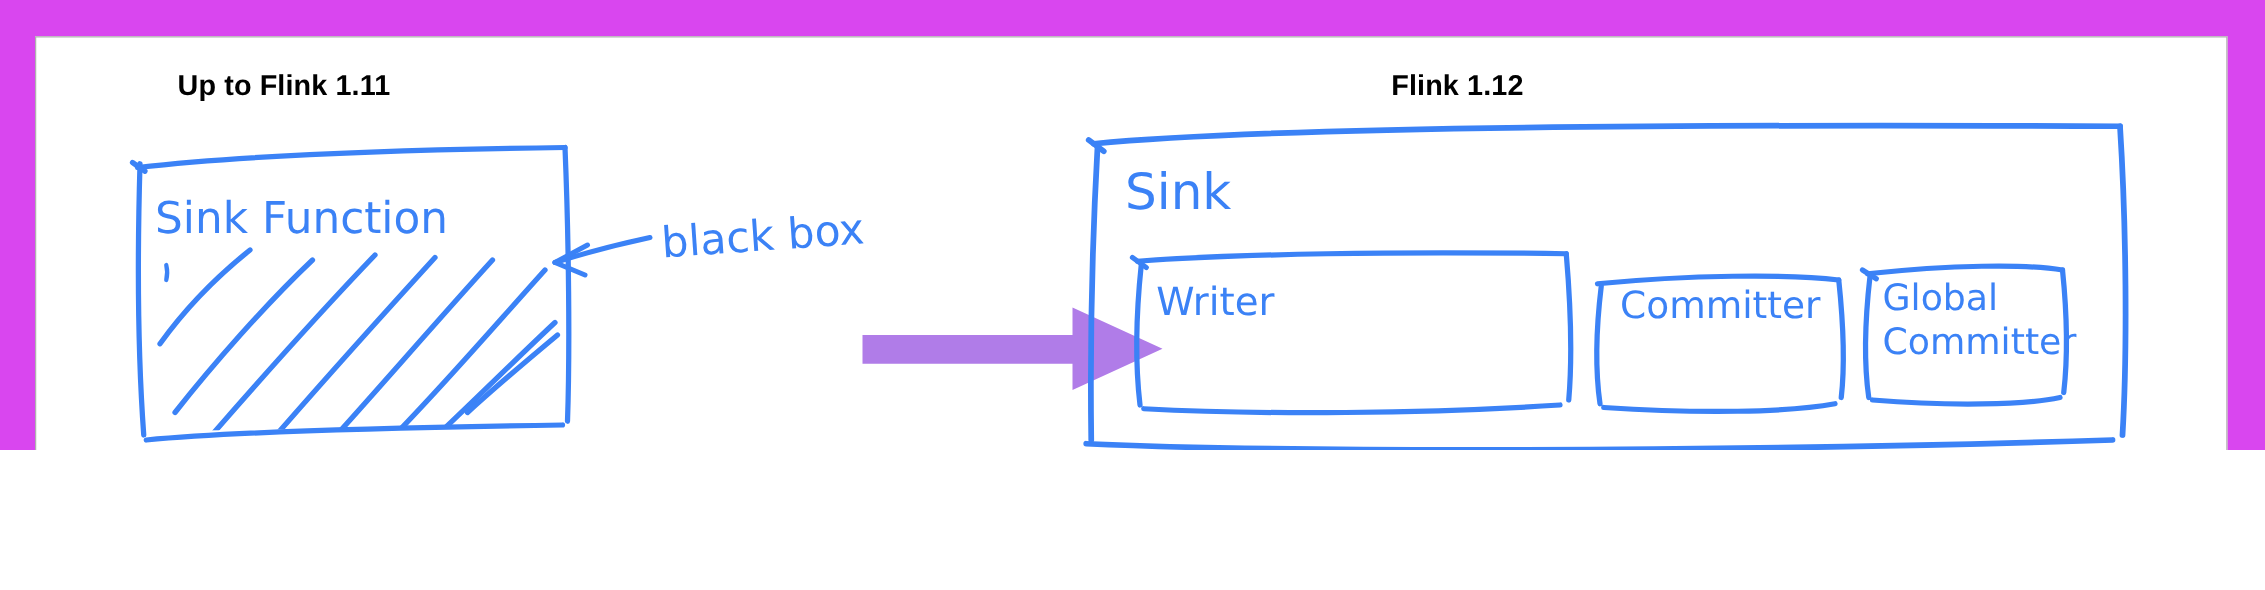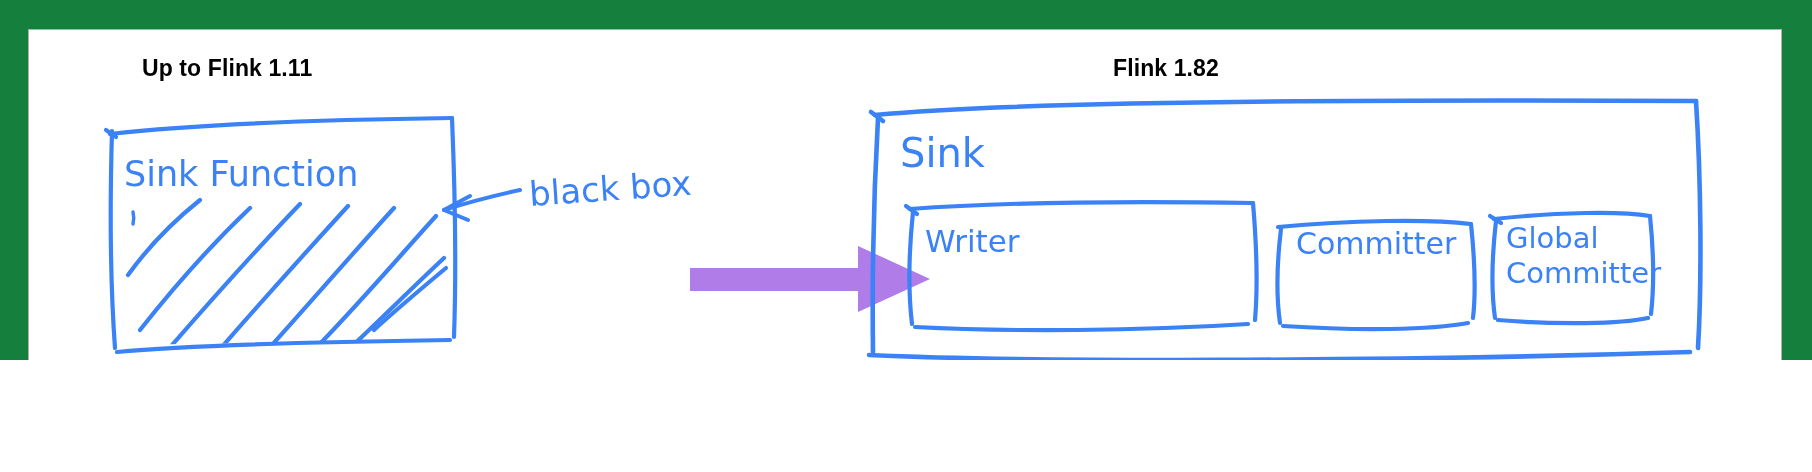--- a/index.html
+++ b/index.html
@@ -5,21 +5,21 @@
   html, body {
     margin: 0;
     padding: 0;
     background: #ffffff;
     font-family: "Liberation Sans", sans-serif;
   }
   #canvas {
     position: relative;
     width: 1812px;
     height: 360px;
-    background: #15803d;
+    background: #d946ef;
     overflow: hidden;
   }
   
   #frame {
     position: absolute;
     left: 28px;
     top: 29px;
     width: 1754px;
     height: 352px;
     border: 1.5px solid #b0b0b0;
@@ -54,21 +54,21 @@
 </style>
 </head>
 <body>
 
 <div id="canvas">
 
   <div id="frame"></div>
 
   <div class="panel-title" id="title-left">Up to Flink 1.11</div>
 
-  <div class="panel-title" id="title-right">Flink 1.82</div>
+  <div class="panel-title" id="title-right">Flink 1.12</div>
 
   <svg class="svg-layer" viewBox="0 0 1812 472">
     <defs>
       <clipPath id="hatchClip">
         <path d="M114 132 L452 121 L455 340 L118 345 Z"></path>
       </clipPath>
     </defs>
 
     <g fill="none" stroke="#3b82f6" stroke-width="4.2" stroke-linecap="round" stroke-linejoin="round">
 

